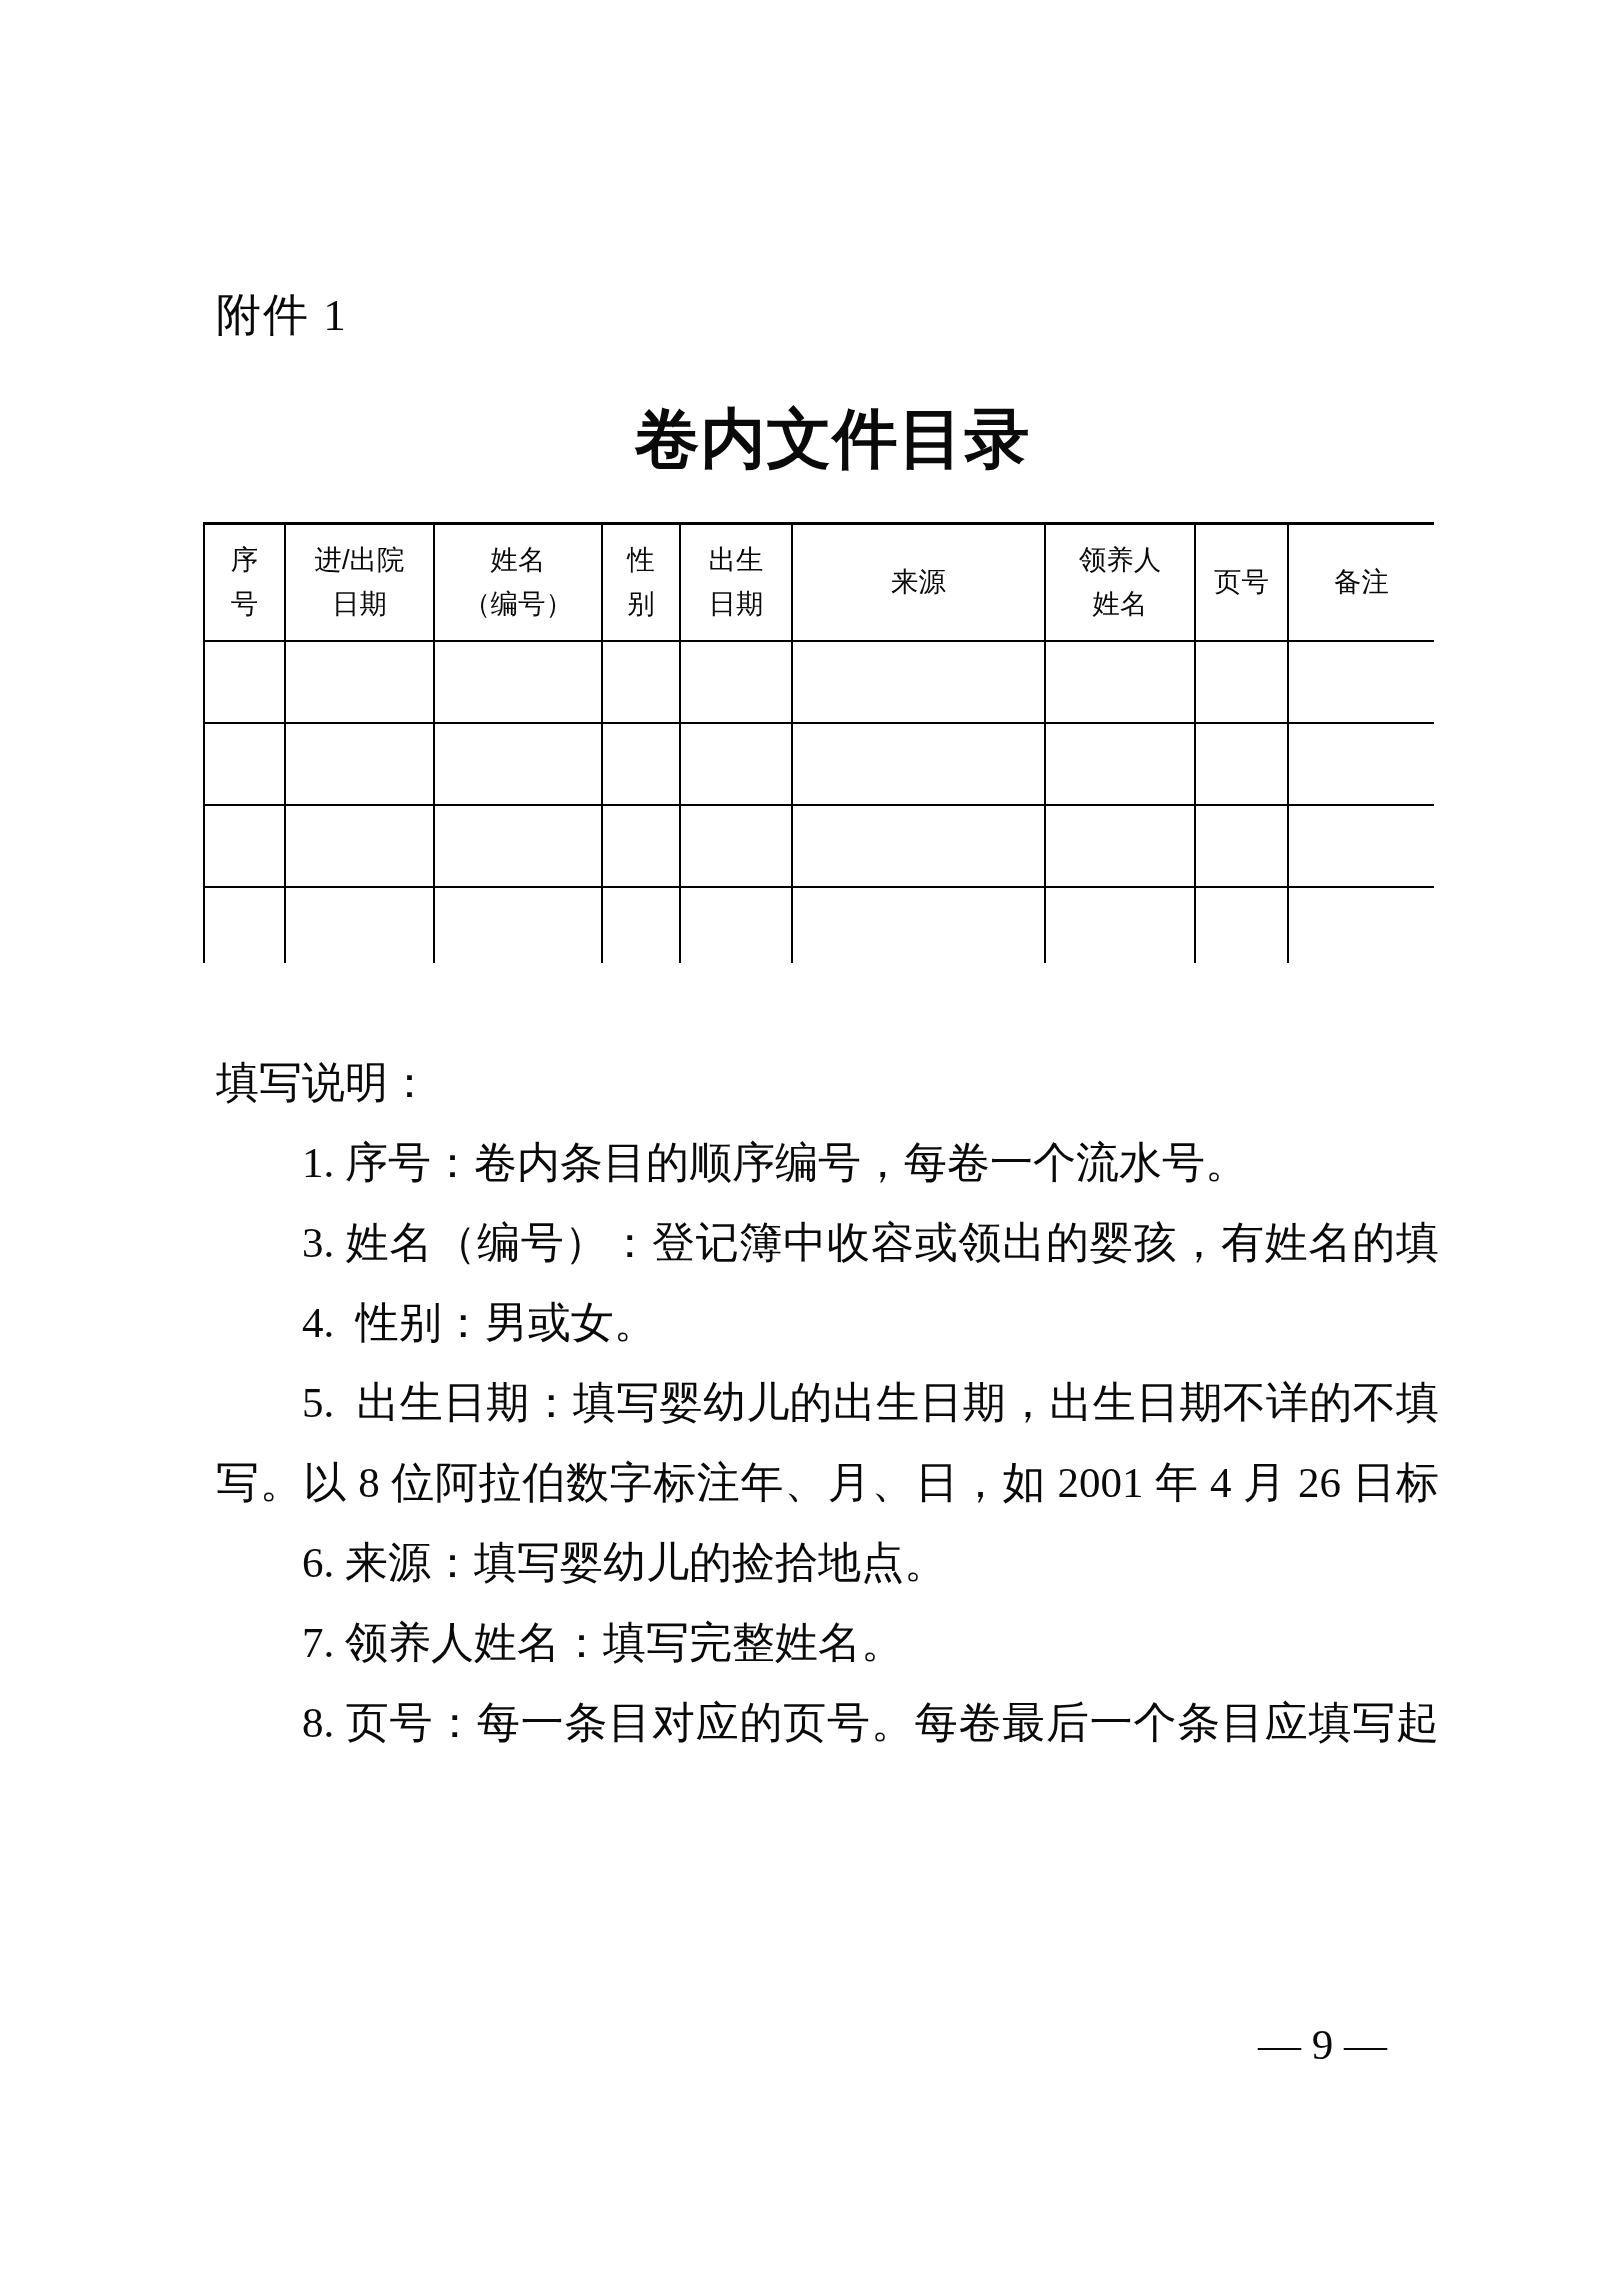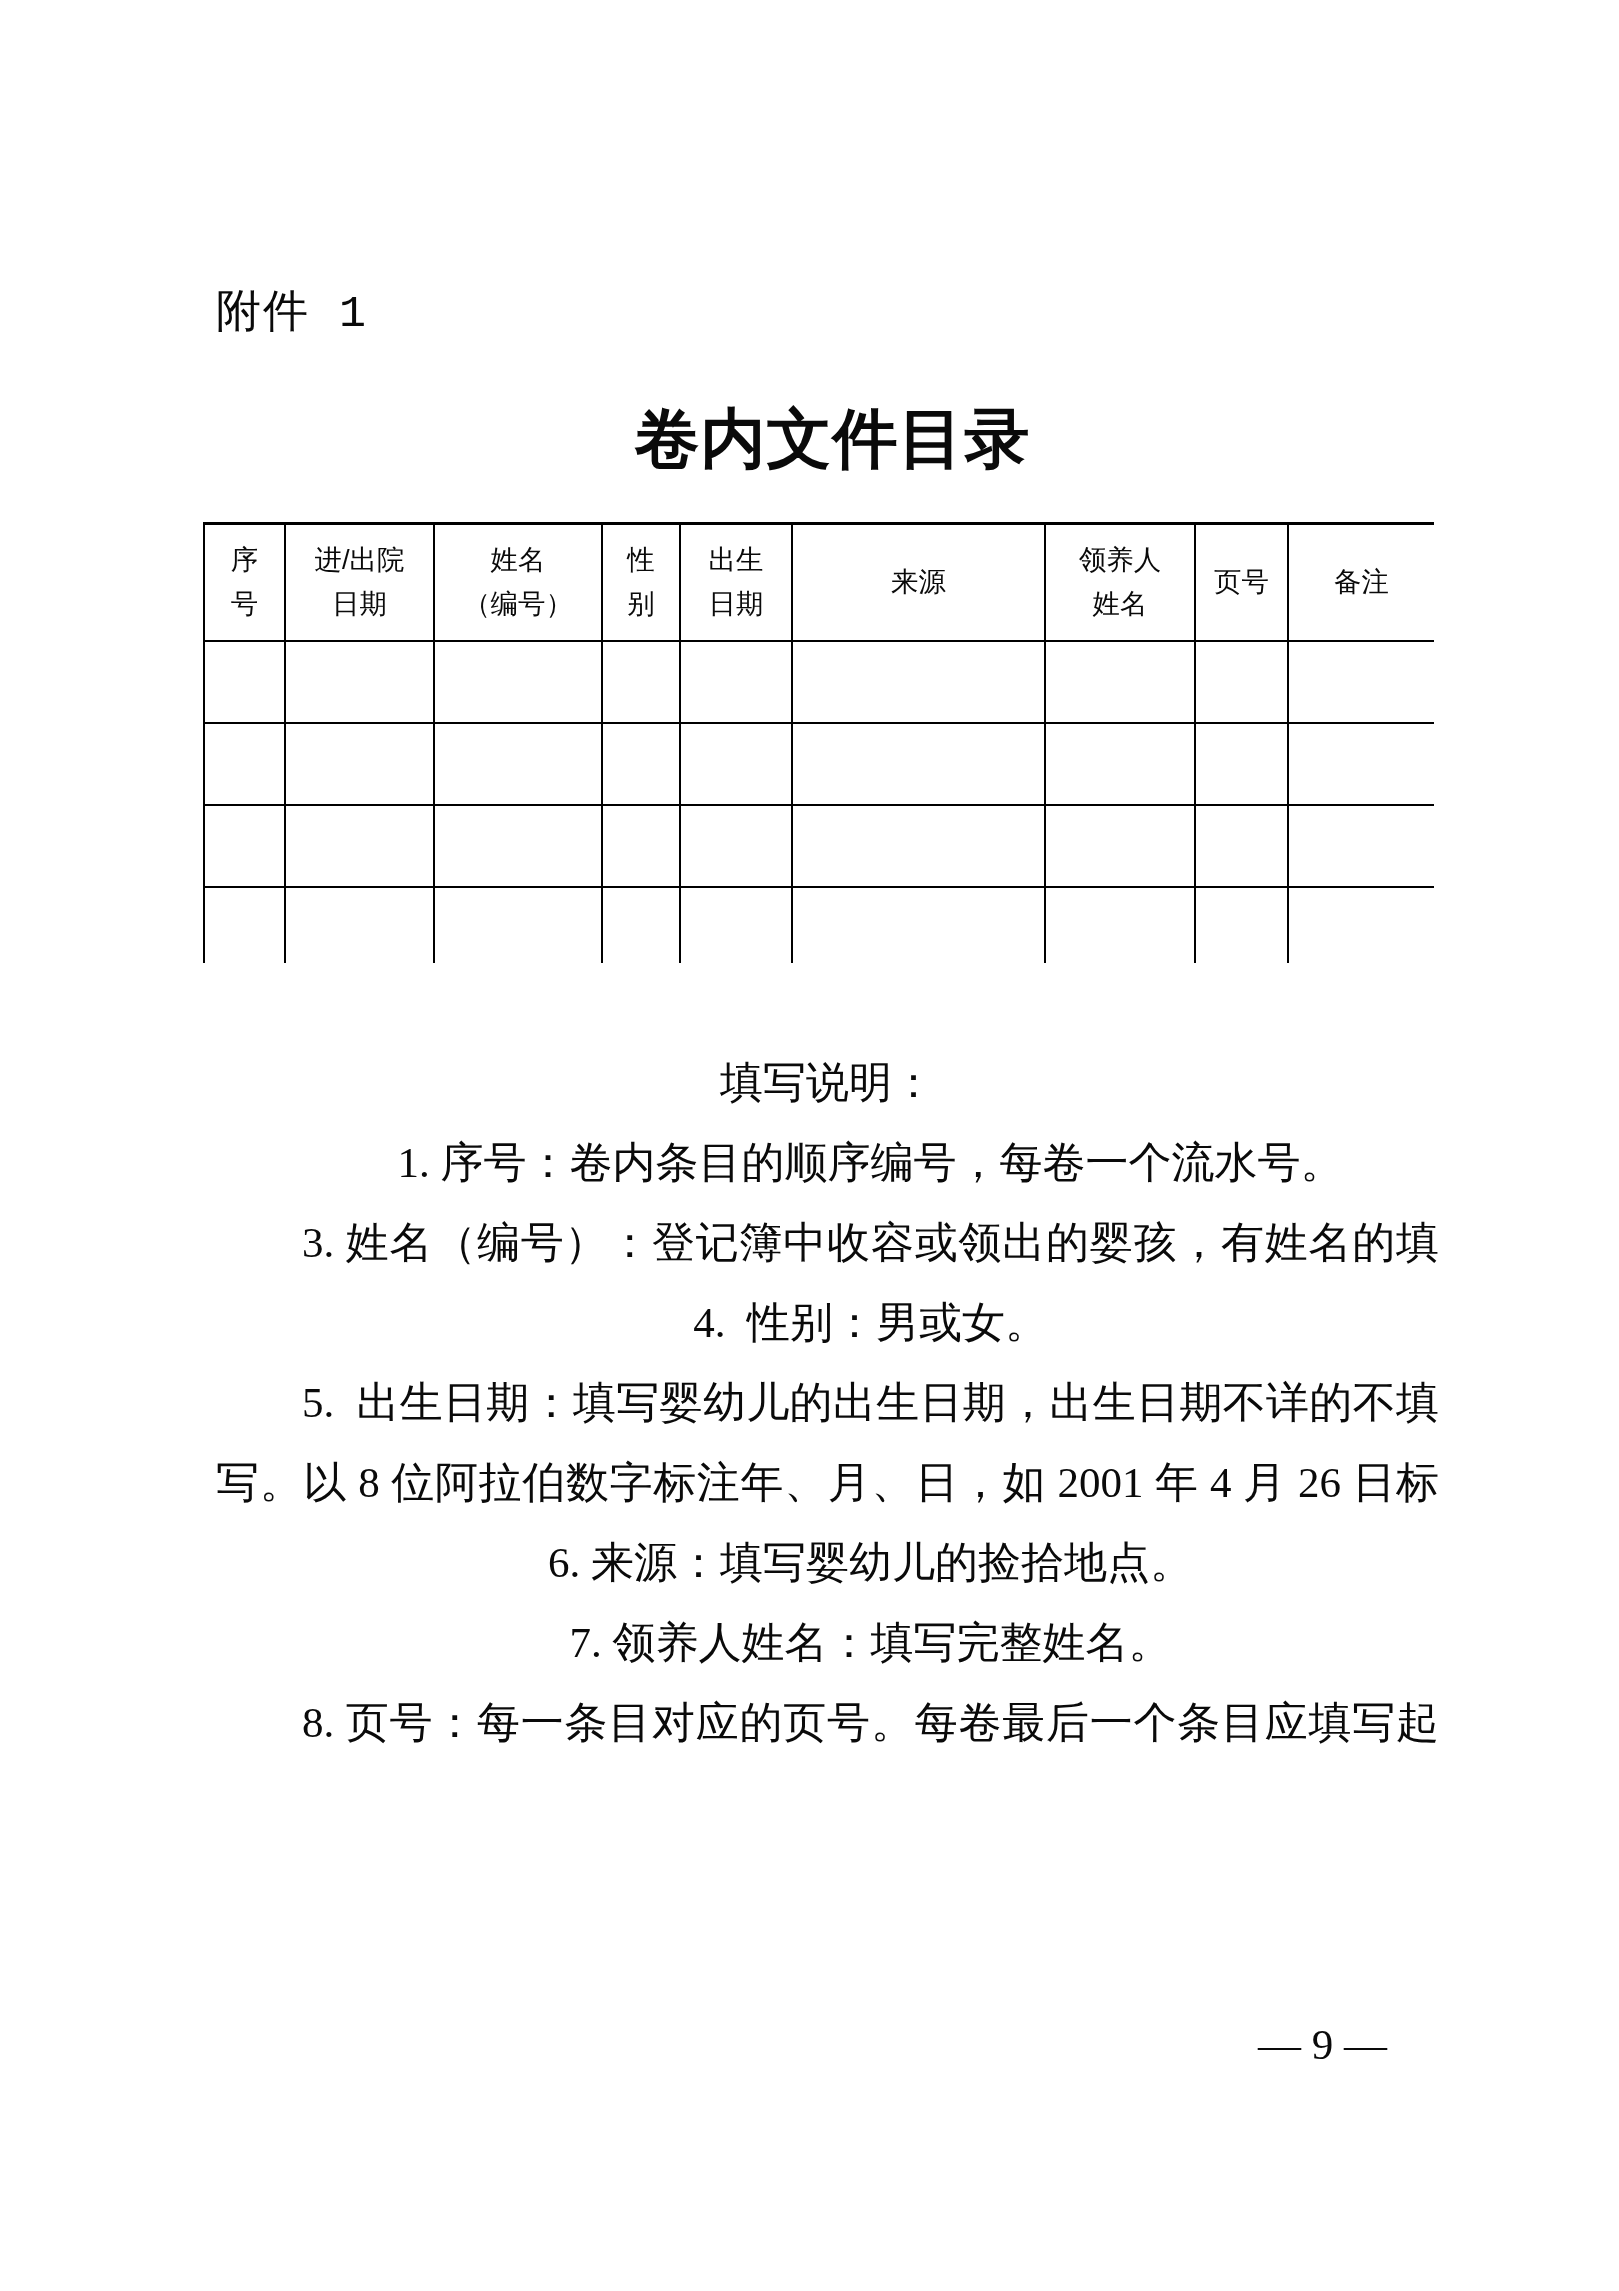--- a/index.html
+++ b/index.html
@@ -12,21 +12,21 @@
   }
   .page {
     position: relative;
     width: 1619px; height: 2292px;
     background: #ffffff;
     overflow: hidden;
   }
   .attachment-label {
     position: absolute;
     left: 216px; top: 287px;
-    font-family: Liberation Mono, monospace;
+    font-family: Liberation Serif, serif;
     font-size: 45px;
     font-weight: 500;
     line-height: 1.25;
     letter-spacing: 2px;
     white-space: pre;
   }
   .doc-title {
     position: absolute;
     left: 203px; top: 388px;
     width: 1231px;
@@ -72,21 +72,20 @@
   .instructions {
     position: absolute;
     left: 216px; top: 1043px;
     width: 1223px;
   }
   .line {
     font-size: 43px;
     line-height: 80px;
     white-space: pre;
     color: #0a0a0a;
-    text-align: center;
   }
   .line.indent { text-indent: 86px; }
   .line.justify {
     white-space: pre-wrap;
     text-align: justify;
     text-align-last: justify;
     text-justify: inter-character;
   }
   .page-number {
     position: absolute;

